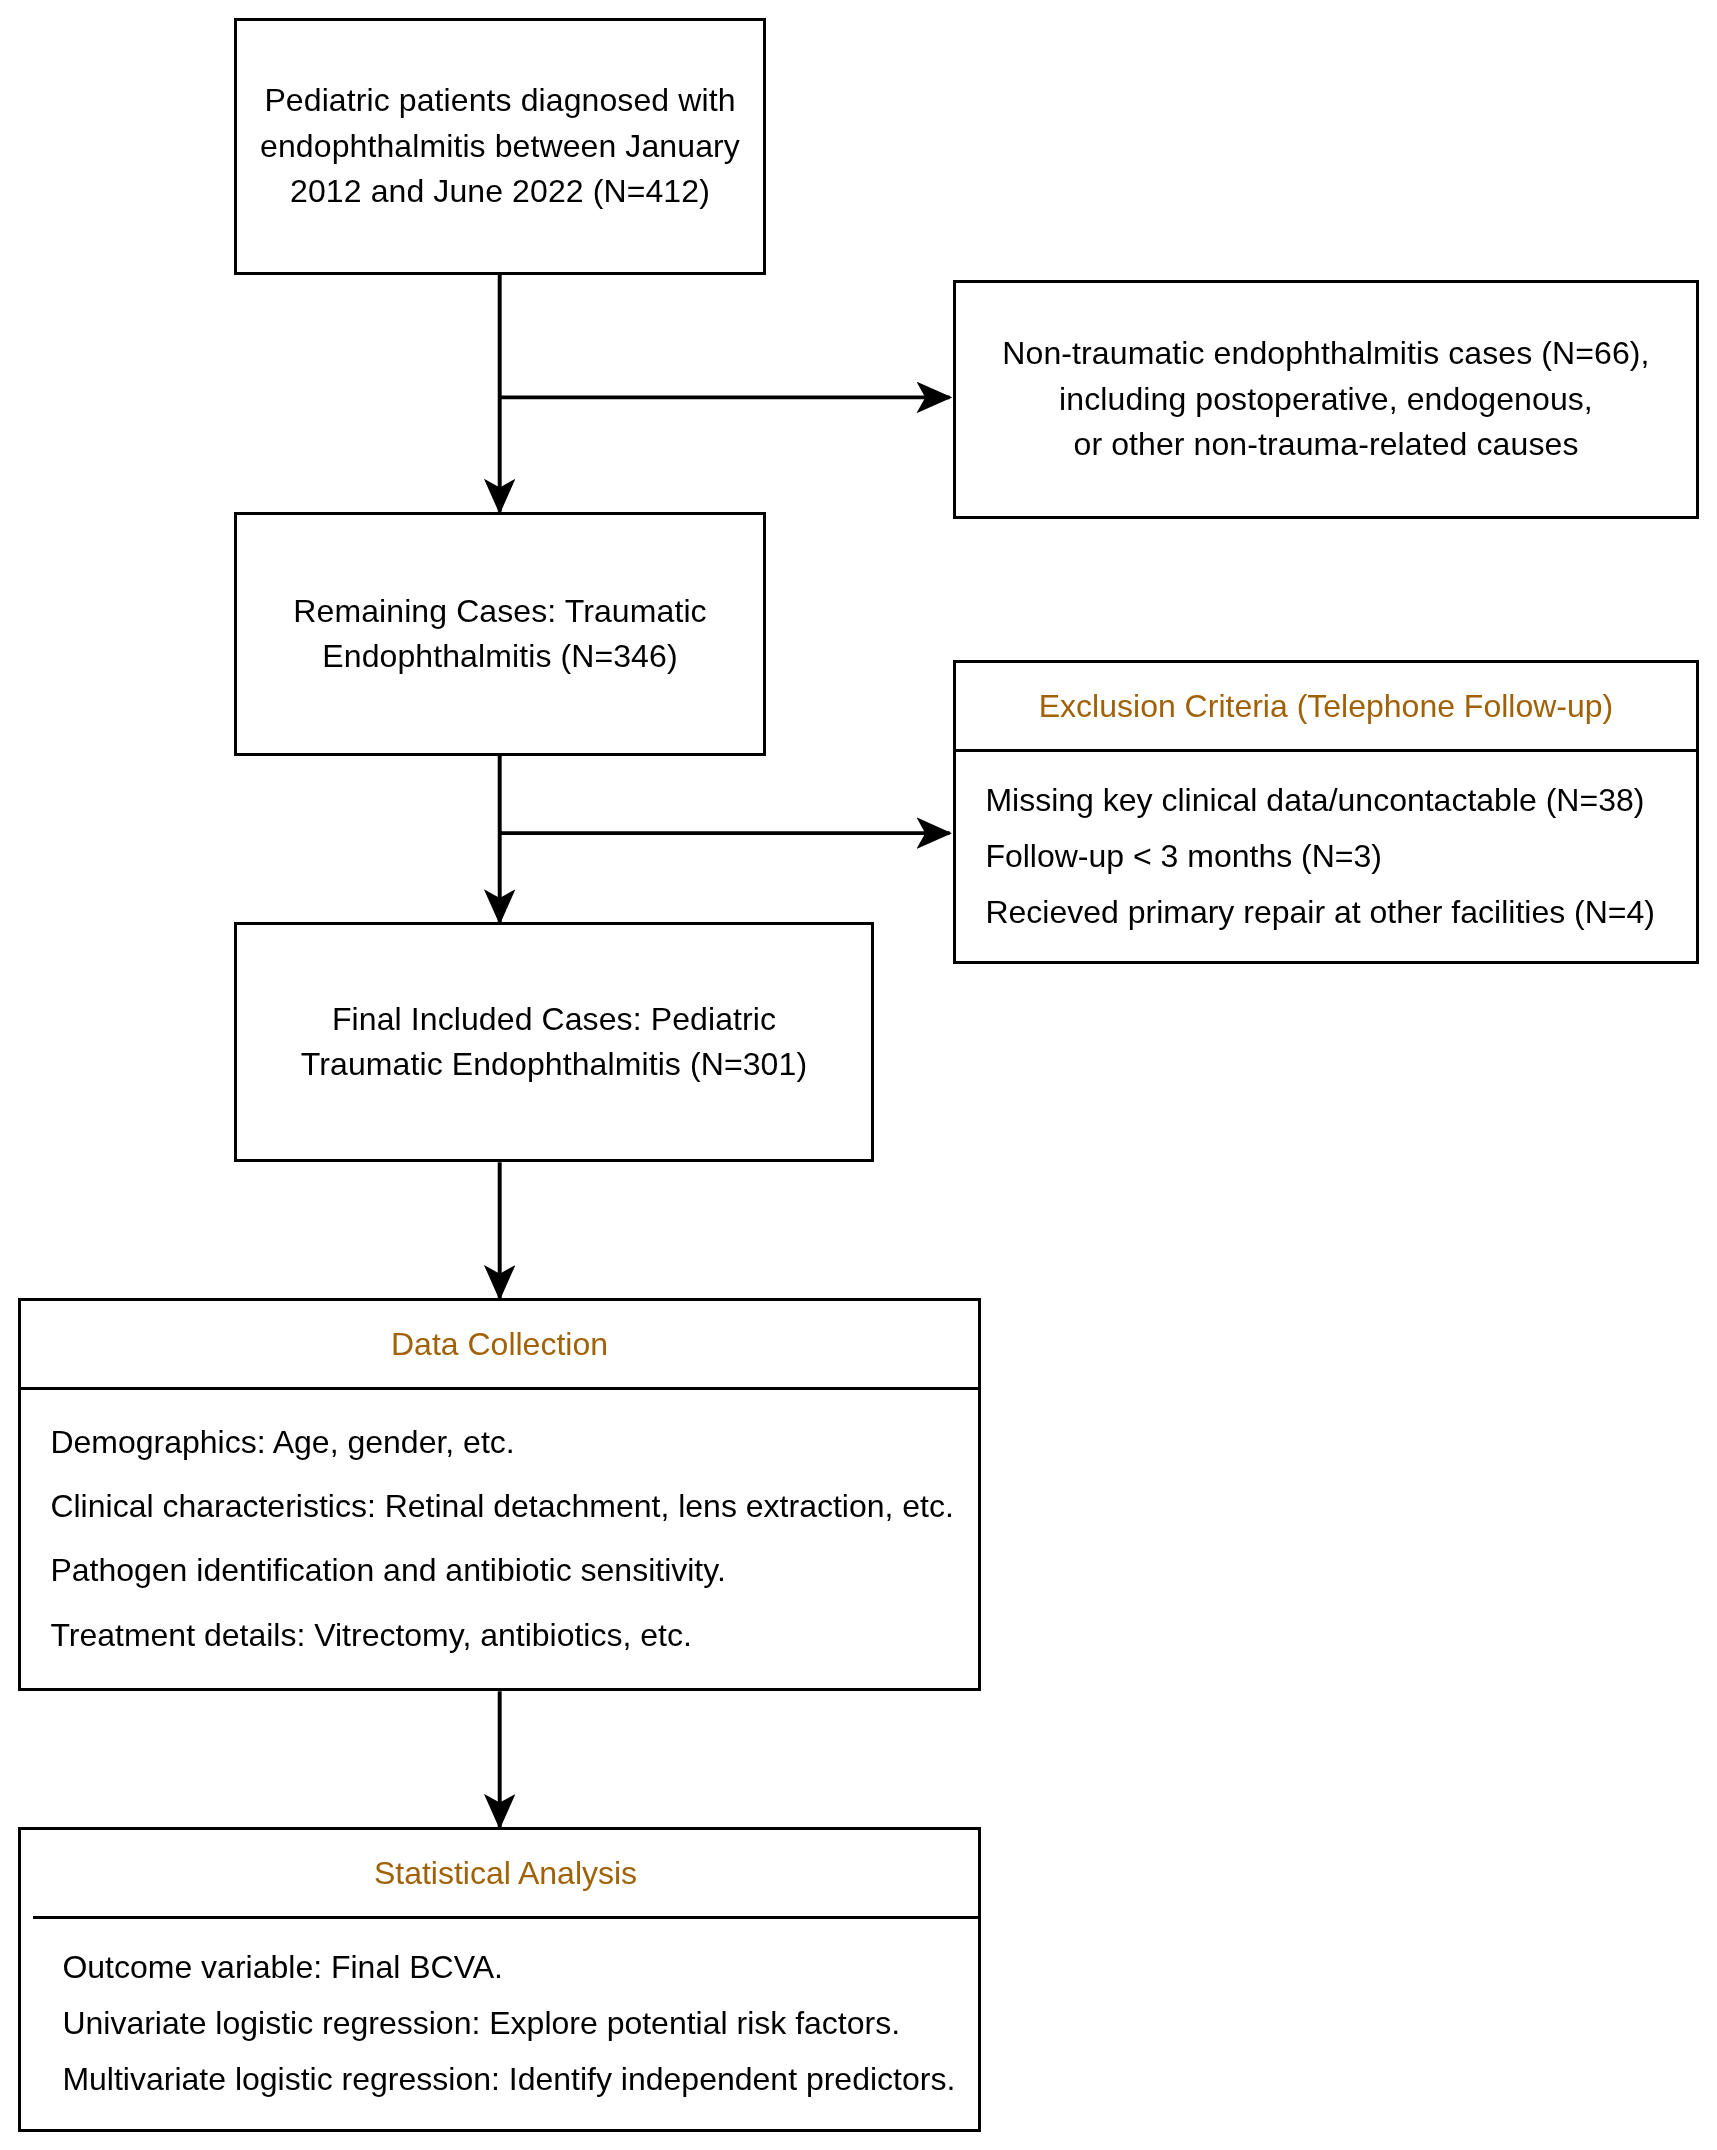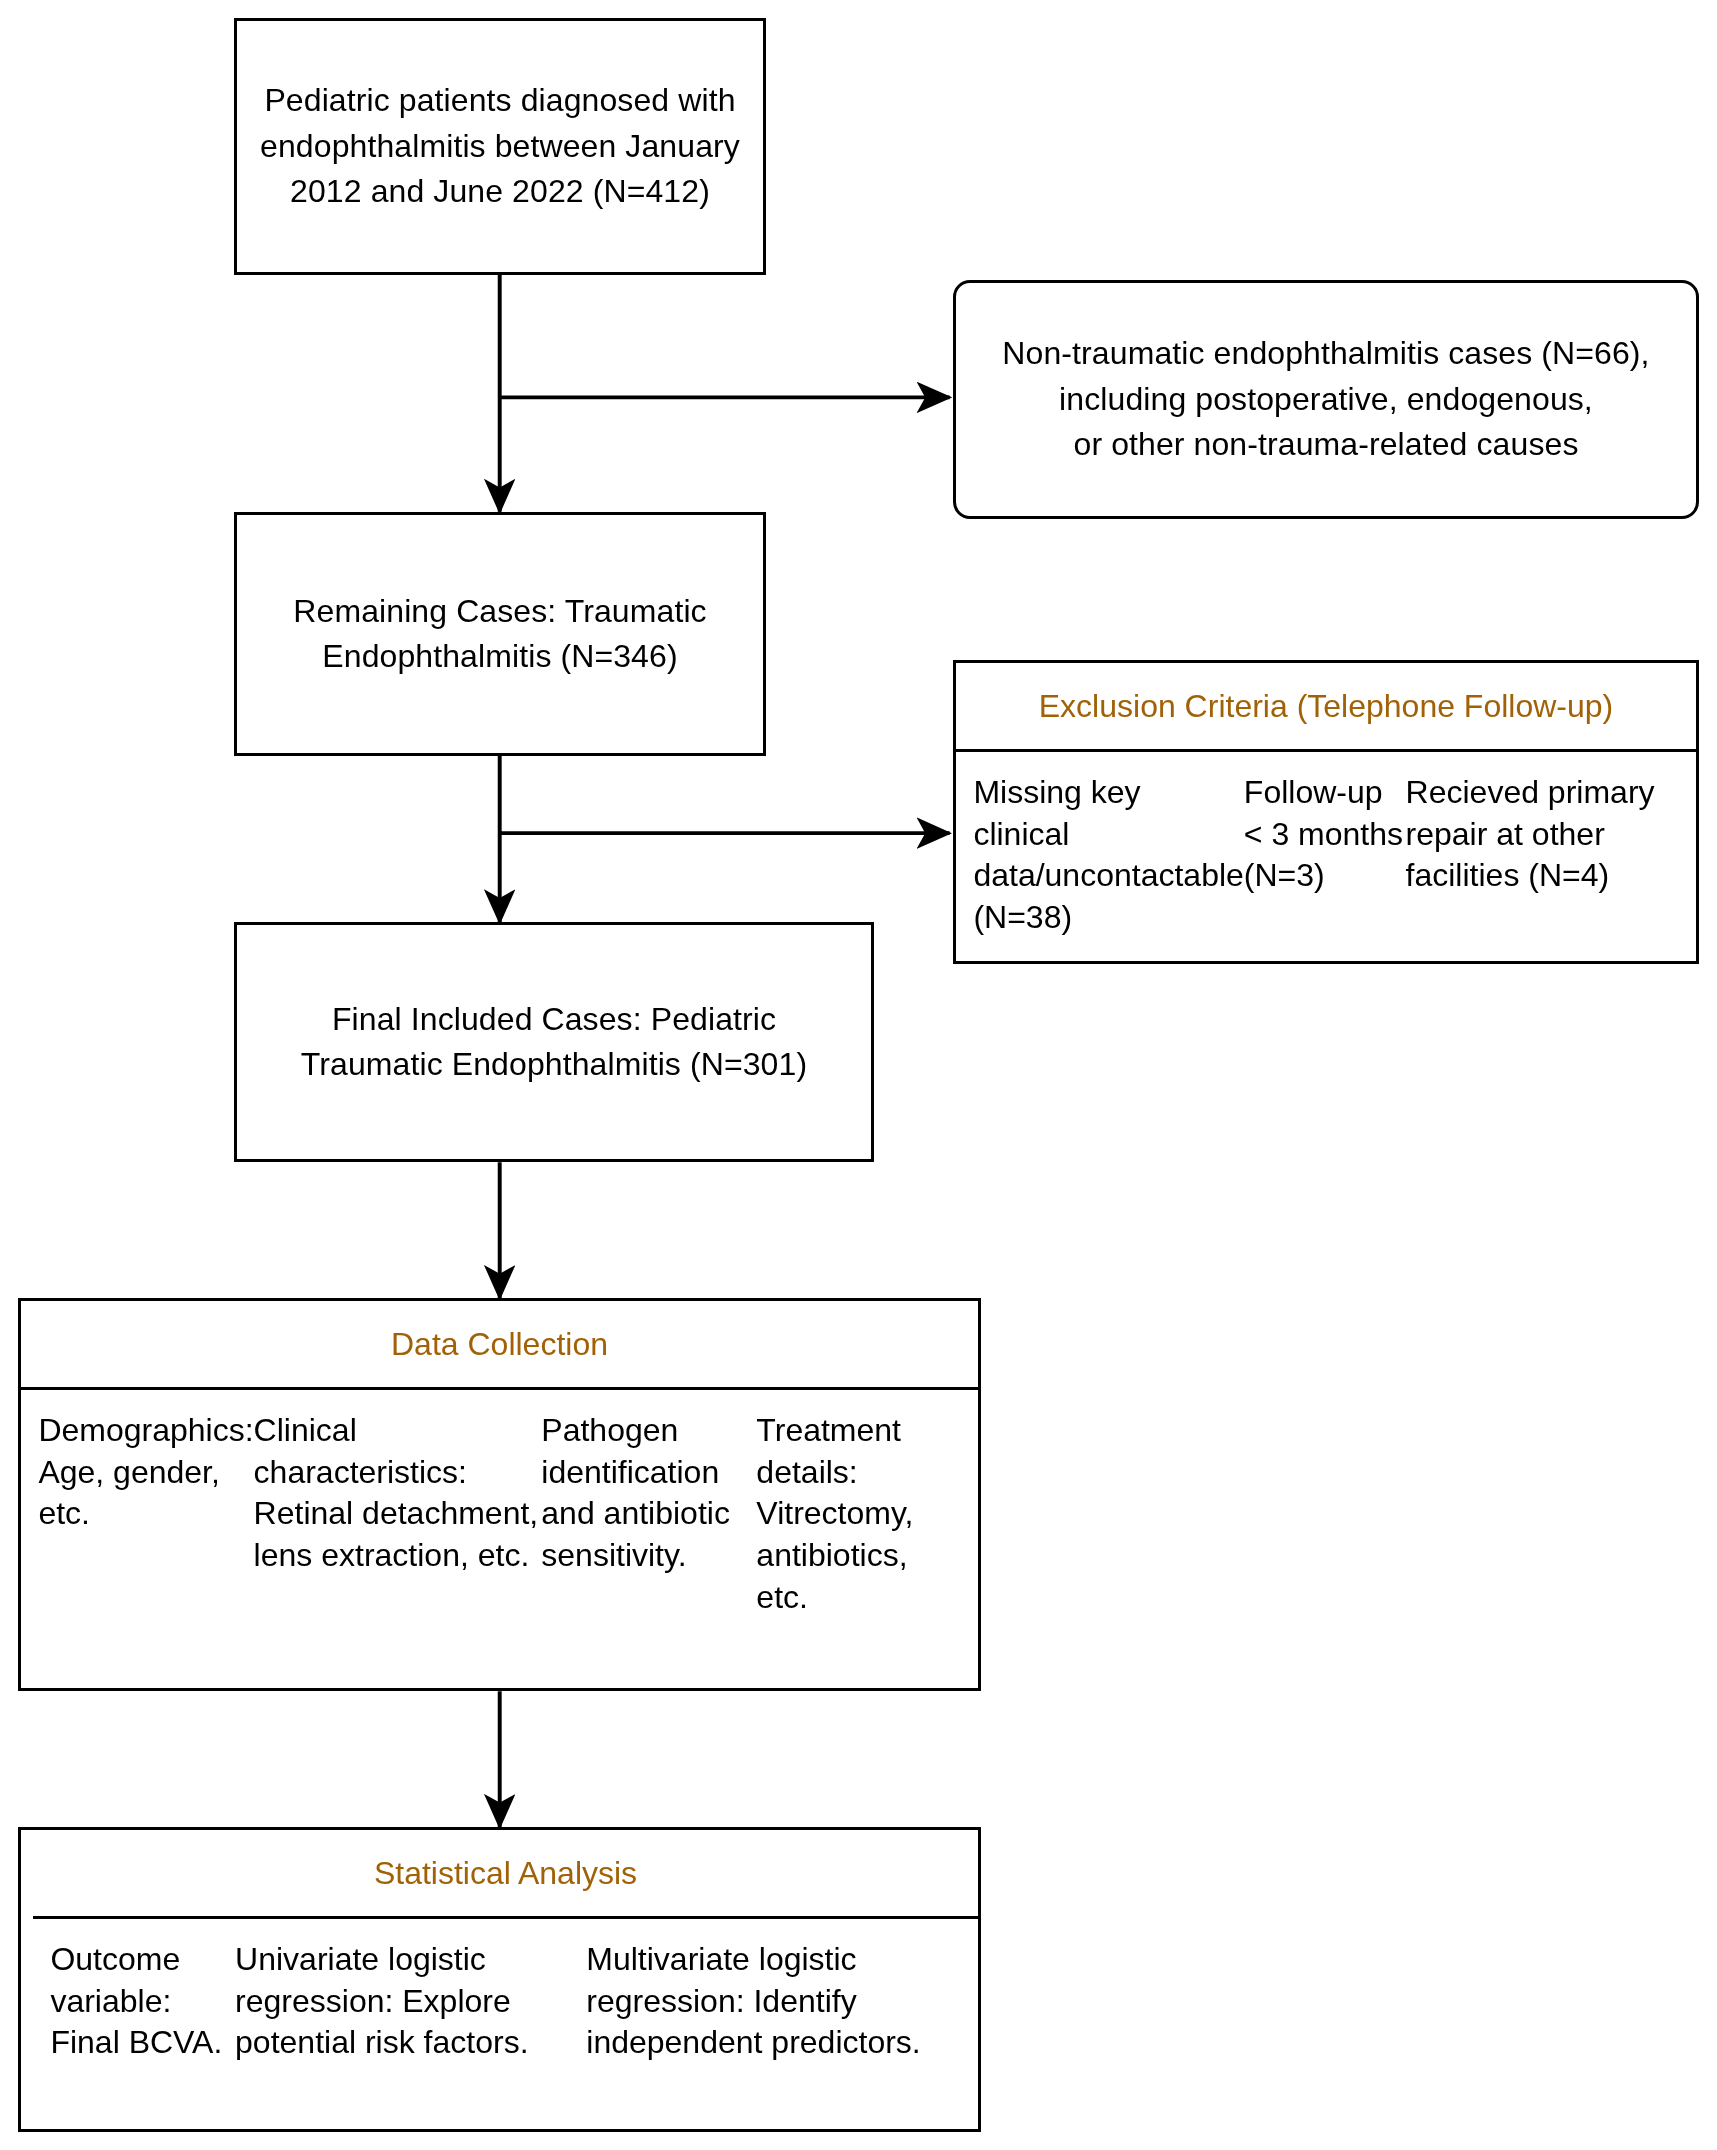--- a/index.html
+++ b/index.html
@@ -50,23 +50,24 @@
     line-height: 1.4;
     padding: 20.5px 8px 20.5px 8px;
     border-bottom: 3.2px solid #000000;
     color: #a16207;
   }
   .panel-body {
     box-sizing: border-box;
     width: 100%;
     flex: 1;
     display: flex;
-    flex-direction: row;
+    flex-direction: column;
     justify-content: space-around;
     padding: 20.5px 17.4px 20.5px 17.4px;
+    margin-left: 12px;
   }
   .panel-line {
     font-size: 32px;
     line-height: 1.3;
     color: #000000;
     text-align: left;
   }
   svg.connectors {
     position: absolute;
     left: 0;
@@ -100,21 +101,21 @@
 
     <path d="M633,2142 L633,2314" stroke="#000000" stroke-width="5" fill="none" marker-end="url(#arrowhead)"></path>
   </svg>
 
   <div class="node-box node-center" style="left:234px; top:18px; width:532px; height:257px;">
     <div class="node-text">Pediatric patients diagnosed with
 endophthalmitis between January
 2012 and June 2022 (N=412)</div>
   </div>
 
-  <div class="node-box node-center" style="left:953px; top:280px; width:746px; height:239px;border-radius:17px;">
+  <div class="node-box node-center" style="left:953px; top:280px; width:746px; height:239px;">
     <div class="node-text">Non-traumatic endophthalmitis cases (N=66),
 including postoperative, endogenous,
 or other non-trauma-related causes</div>
   </div>
 
   <div class="node-box node-center" style="left:234px; top:512px; width:532px; height:244px;">
     <div class="node-text">Remaining Cases: Traumatic
 Endophthalmitis (N=346)</div>
   </div>
 

